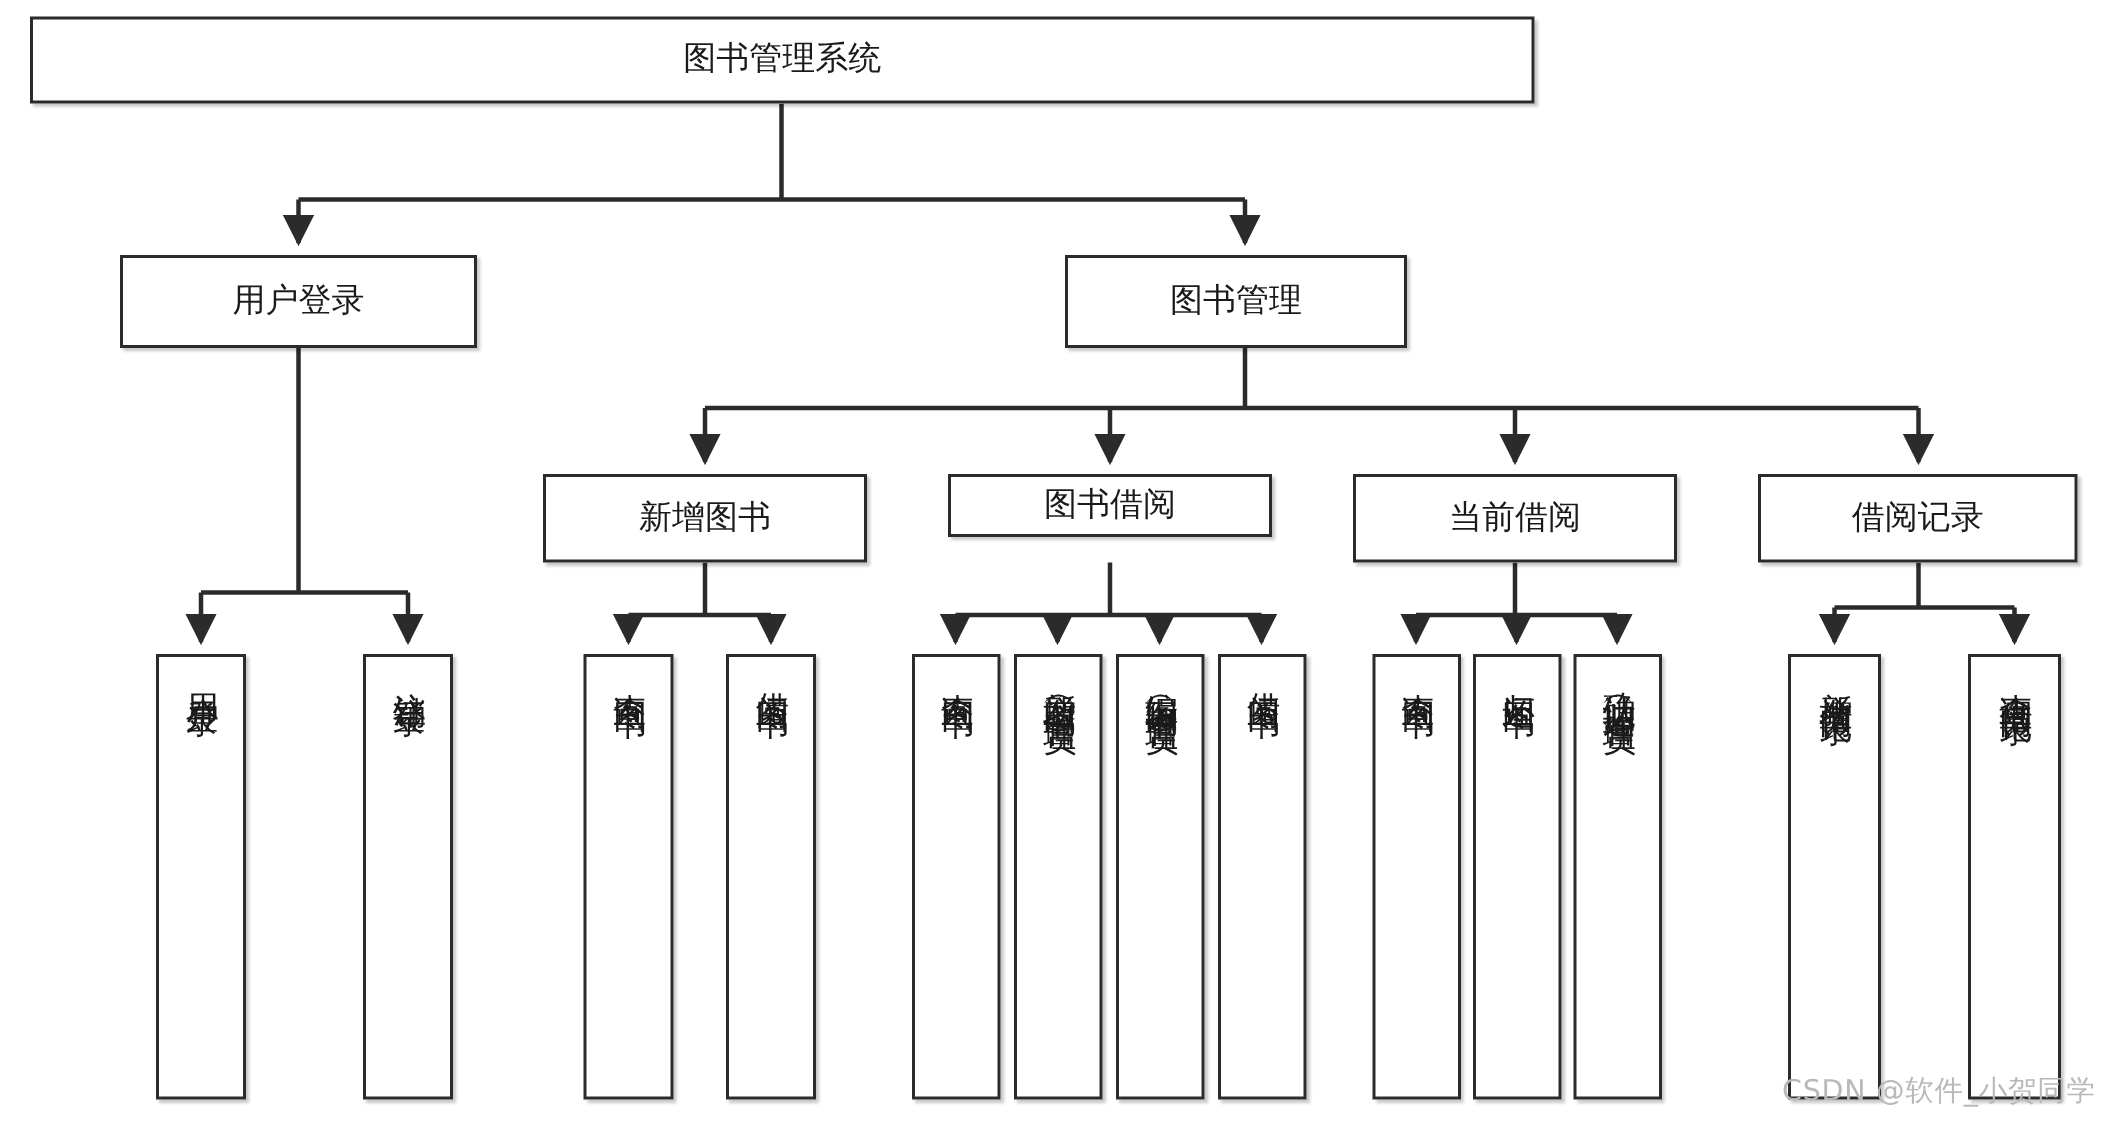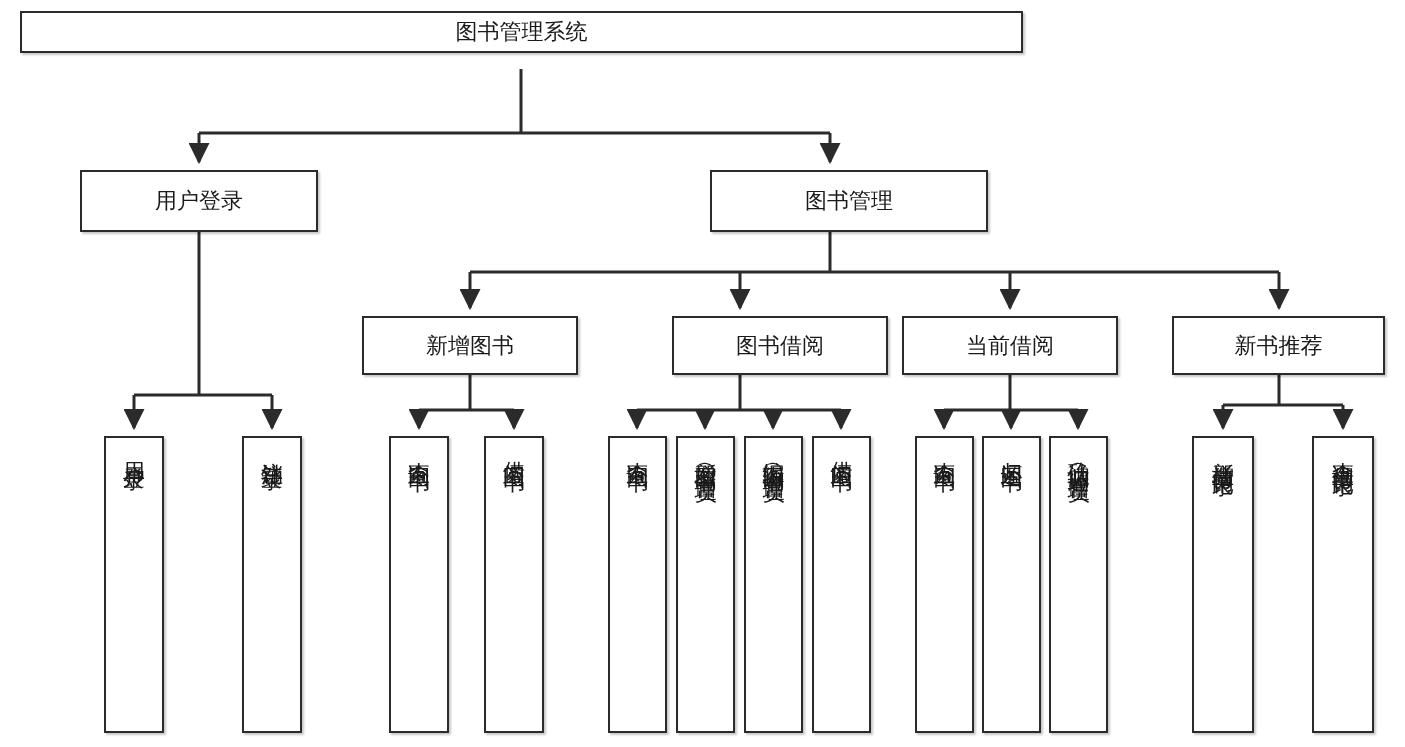--- a/index.html
+++ b/index.html
@@ -111,42 +111,42 @@
       <path d="M 1011 410 L 1011 428" marker-end="url(#arrow)"></path>
       <path d="M 1078 410 L 1078 428" marker-end="url(#arrow)"></path>
 
       <path d="M 1279 375 L 1279 405"></path>
       <path d="M 1223 405 L 1343 405"></path>
       <path d="M 1223 405 L 1223 428" marker-end="url(#arrow)"></path>
       <path d="M 1343 405 L 1343 428" marker-end="url(#arrow)"></path>
     </g>
   </svg>
 
-  <div class="node horiz" style="left:20px; top:11px; width:1003px; height:42px;">
+  <div class="node horiz" style="left:20px; top:11px; width:1003px; height:58px;">
     <span class="label">图书管理系统</span>
   </div>
 
   <div class="node horiz" style="left:80px; top:170px; width:238px; height:62px;">
     <span class="label">用户登录</span>
   </div>
-  <div class="node horiz" style="left:710px; top:170px; width:278px; height:62px;">
+  <div class="node horiz" style="left:710px; top:170px; width:228px; height:62px;">
     <span class="label">图书管理</span>
   </div>
 
   <div class="node horiz" style="left:362px; top:316px; width:216px; height:59px;">
     <span class="label">新增图书</span>
   </div>
-  <div class="node horiz" style="left:632px; top:316px; width:216px; height:59px;margin-left:40px;">
+  <div class="node horiz" style="left:632px; top:316px; width:216px; height:42px;">
     <span class="label">图书借阅</span>
   </div>
   <div class="node horiz" style="left:902px; top:316px; width:216px; height:59px;justify-content:center;">
     <span class="label">当前借阅</span>
   </div>
   <div class="node horiz" style="left:1172px; top:316px; width:213px; height:59px;">
-    <span class="label">新书推荐</span>
+    <span class="label">借阅记录</span>
   </div>
 
   <div class="node vert" style="left:104px; top:436px; width:60px; height:297px;">
     <span class="label">用户登录</span>
   </div>
   <div class="node vert" style="left:242px; top:436px; width:60px; height:297px;">
     <span class="label">注销登录</span>
   </div>
   <div class="node vert" style="left:389px; top:436px; width:60px; height:297px;">
     <span class="label">查询图书</span>
@@ -175,14 +175,15 @@
   <div class="node vert" style="left:1049px; top:436px; width:59px; height:297px;">
     <span class="label">确认归还（管理员）</span>
   </div>
   <div class="node vert" style="left:1192px; top:436px; width:62px; height:297px;">
     <span class="label">新增借阅记录</span>
   </div>
   <div class="node vert" style="left:1312px; top:436px; width:62px; height:297px;">
     <span class="label">查询借阅记录</span>
   </div>
 
+  <div class="watermark" style="left:1188px; top:714px;">CSDN @软件_小贺同学</div>
 
 </div>
 
 </body></html>

